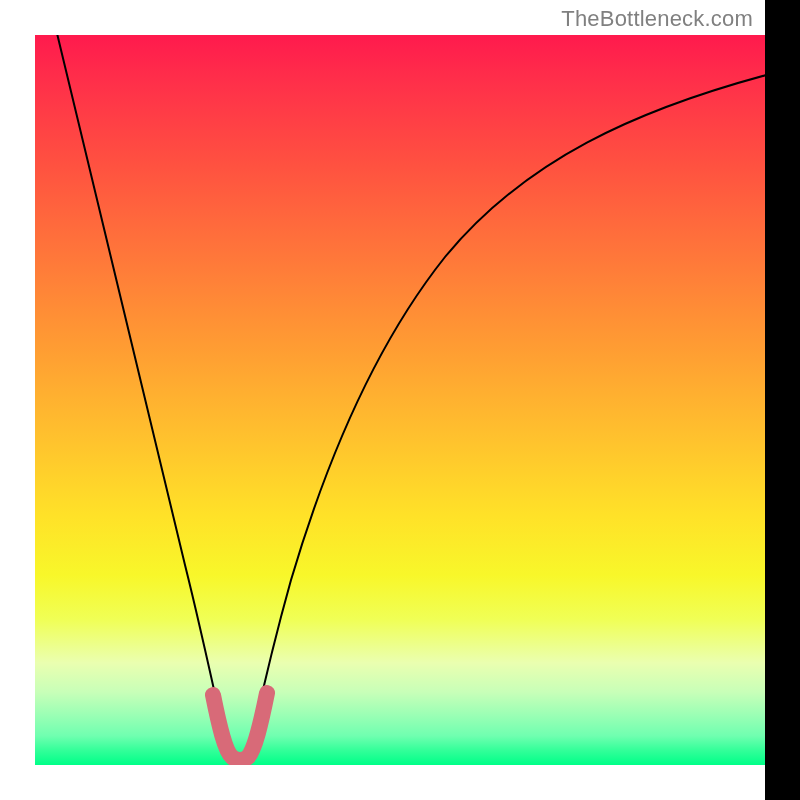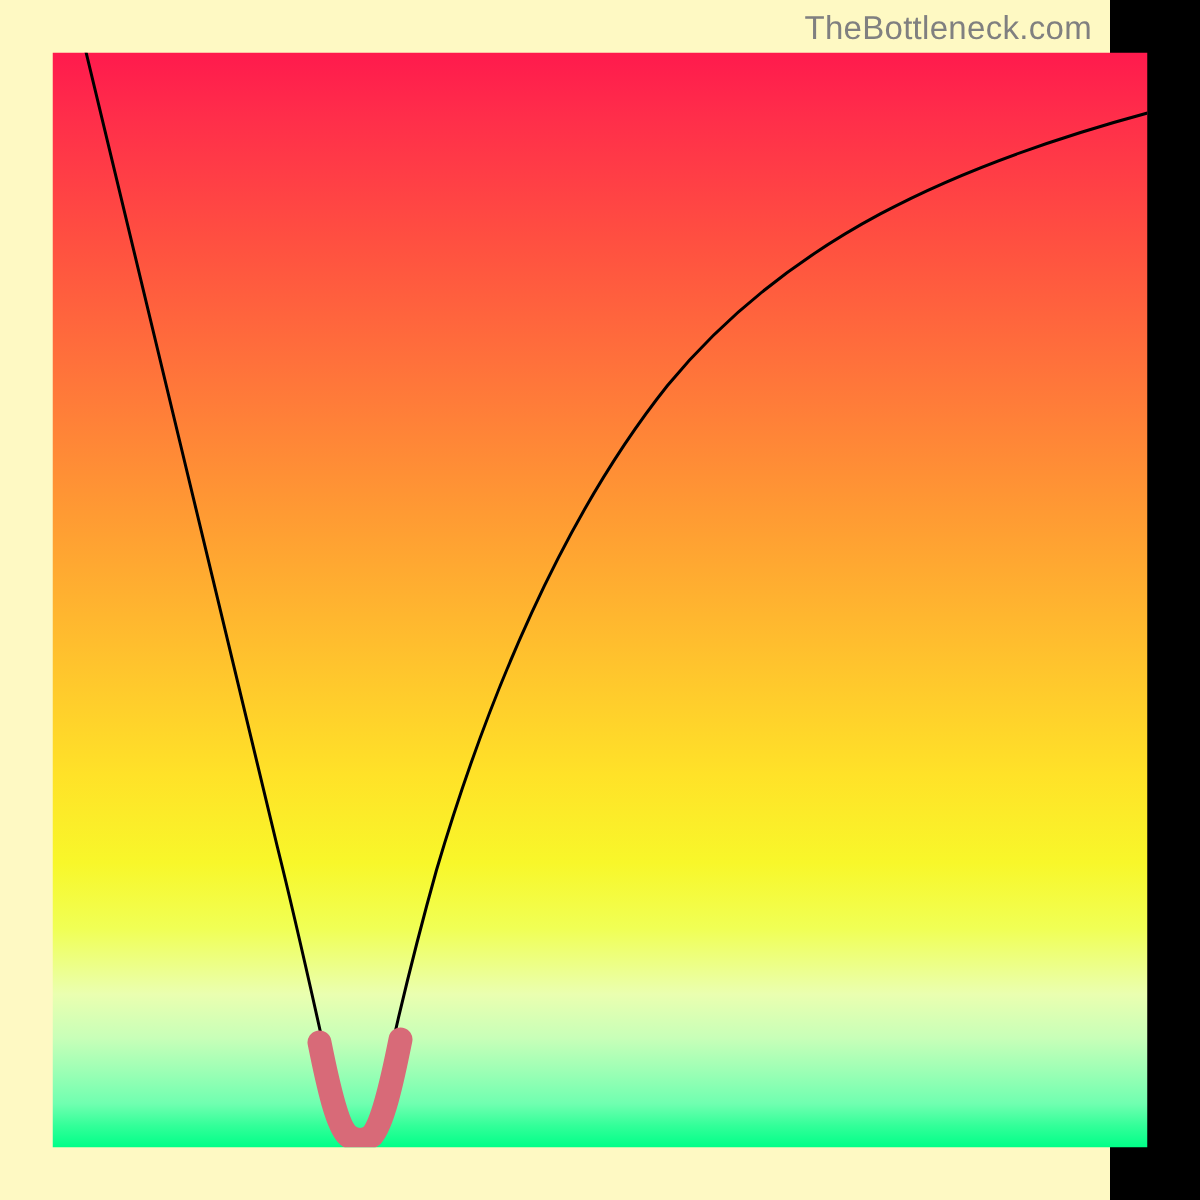--- a/index.html
+++ b/index.html
@@ -10,21 +10,22 @@
     background: #000;
     overflow: hidden;
     font-family: Arial, Helvetica, sans-serif;
   }
   .frame {
     position: absolute;
     left: 0;
     top: 0;
     width: 740px;
     height: 800px;
-    background: #fef9c3;
+    background: #ffffff;
+    padding-left: 25px;
   }
   .plot-area {
     position: absolute;
     left: 35px;
     top: 35px;
     width: 730px;
     height: 730px;
     overflow: hidden;
   }
   .gradient {

